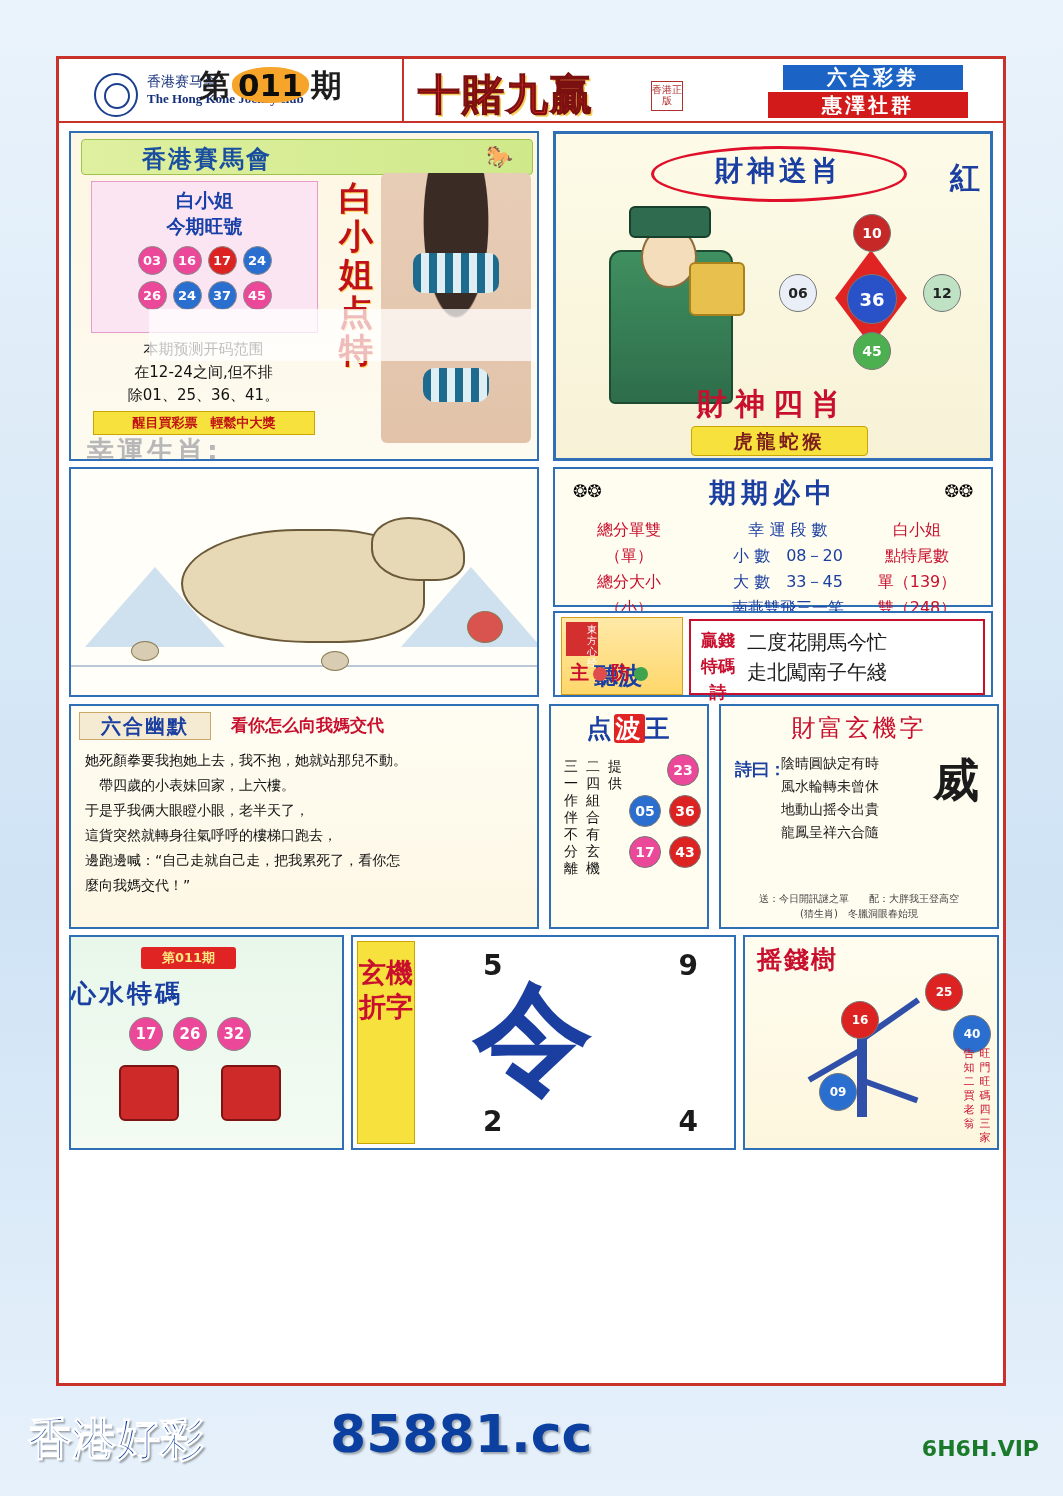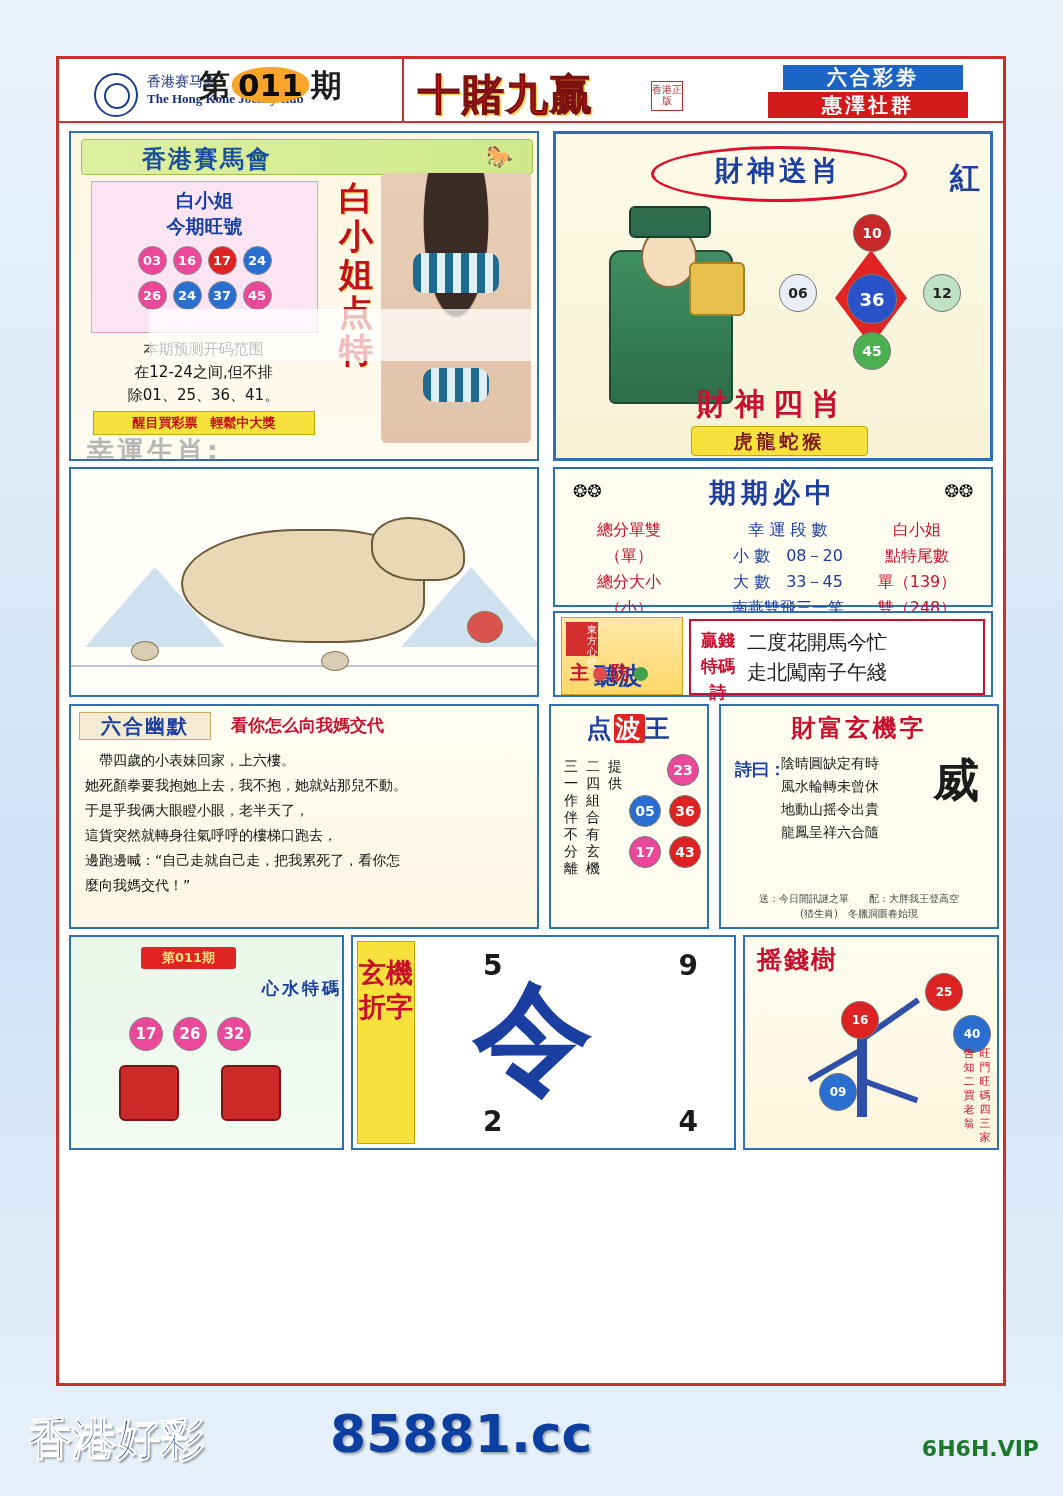--- a/index.html
+++ b/index.html
@@ -108,29 +108,29 @@
   .hm-sub{position:absolute;left:160px;top:8px;font-size:17px;color:#c8102e;font-weight:bold;}
   .hm-body{position:absolute;left:14px;top:42px;right:14px;font-size:14px;line-height:25px;color:#111;}
   #p-dianbo{left:490px;top:645px;width:160px;height:225px;border:2px solid #2f6fb5;background:#fffdf0;}
   .db-title{text-align:center;margin-top:6px;font-size:25px;font-weight:bold;color:#1b3fa0;letter-spacing:2px;}
   .db-title .hl{color:#fff;background:#e02424;padding:0 2px;border-radius:3px;}
   .db-v{position:absolute;top:52px;font-size:14px;color:#111;line-height:17px;width:16px;text-align:center;}
   .db-balls{position:absolute;left:78px;top:48px;width:76px;}
   .db-row{display:flex;gap:8px;margin-bottom:9px;}
   .db-ball{width:30px;height:30px;border-radius:50%;display:flex;align-items:center;justify-content:center;font-size:14px;font-weight:bold;color:#fff;border:1px solid #777;}
   #p-xuanji{left:660px;top:645px;width:280px;height:225px;border:2px solid #2f6fb5;background:#fffdf0;}
-  .xj-title{text-align:center;margin-top:6px;font-size:24px;font-weight:bold;color:#c8102e;letter-spacing:3px;}
+  .xj-title{text-align:center;margin-top:6px;font-size:24px;font-weight:normal;color:#c8102e;letter-spacing:3px;}
   .xj-left{position:absolute;left:14px;top:52px;font-size:17px;color:#1b3fa0;font-weight:bold;}
   .xj-poem{position:absolute;left:60px;top:46px;font-size:14px;line-height:23px;color:#1b1b1b;}
   .xj-big{position:absolute;right:18px;top:44px;font-size:46px;font-weight:bold;color:#1b1b1b;font-family:"DejaVu Serif",serif;}
   .xj-foot{position:absolute;left:12px;right:12px;bottom:6px;font-size:10px;color:#444;line-height:15px;text-align:center;}
   
   #p-xinshui{left:10px;top:876px;width:275px;height:215px;border:2px solid #2f6fb5;background:linear-gradient(180deg,#e9f7ea,#f3fbf3);}
   .xs-ribbon{position:absolute;left:70px;top:10px;width:95px;height:22px;background:#e02424;color:#ffe680;font-size:13px;font-weight:bold;text-align:center;line-height:22px;border-radius:3px;}
-  .xs-title{position:absolute;left:0;right:0;top:40px;text-align:right;font-size:17px;font-weight:bold;color:#1b3fa0;letter-spacing:3px;}
+  .xs-title{position:absolute;left:0;right:0;top:40px;text-align:left;font-size:25px;font-weight:bold;color:#1b3fa0;letter-spacing:3px;}
   .xs-balls{position:absolute;left:58px;top:80px;display:flex;gap:10px;}
   .dice{position:absolute;top:128px;width:56px;height:52px;background:#cf2a2a;border:2px solid #7d1414;border-radius:6px;}
   #p-zhezi{left:292px;top:876px;width:385px;height:215px;border:2px solid #2f6fb5;background:#fff;}
   .zz-band{position:absolute;left:4px;top:4px;width:58px;bottom:4px;background:#f7e13c;border:1px solid #c9a500;color:#c8102e;font-size:27px;font-weight:bold;text-align:center;padding-top:14px;box-sizing:border-box;line-height:34px;}
   .zz-big{position:absolute;left:120px;top:40px;font-size:120px;font-weight:bold;color:#1b3fa0;font-family:"DejaVu Serif",serif;line-height:120px;}
   .zz-n{position:absolute;font-size:28px;font-weight:bold;color:#1b1b1b;}
   #p-tree{left:684px;top:876px;width:256px;height:215px;border:2px solid #2f6fb5;background:linear-gradient(180deg,#fffdf0,#fdf6dd);}
   .tr-title{position:absolute;left:12px;top:6px;font-size:25px;font-weight:bold;color:#c8102e;letter-spacing:2px;}
   .tr-ball{position:absolute;width:36px;height:36px;border-radius:50%;display:flex;align-items:center;justify-content:center;font-size:12px;font-weight:bold;color:#fff;border:1px solid #777;}
   .trunk{position:absolute;left:112px;top:70px;width:10px;height:110px;background:#2f4fa8;}
@@ -276,22 +276,22 @@
         <div>二度花開馬今忙</div>
         <div>走北闖南子午綫</div>
       </div>
     </div>
   </div>
 
   <div class="panel" id="p-humor">
     <div class="hm-tag">六合幽默</div>
     <div class="hm-sub">看你怎么向我媽交代</div>
     <div class="hm-body">
+      <div>她死顏拳要我抱她上去，我不抱，她就站那兒不動。</div>
       <div>　帶四歲的小表妹回家，上六樓。</div>
-      <div>她死顏拳要我抱她上去，我不抱，她就站那兒不動。</div>
       <div>于是乎我俩大眼瞪小眼，老半天了，</div>
       <div>這貨突然就轉身往氣呼呼的樓梯口跑去，</div>
       <div>邊跑邊喊：“自己走就自己走，把我累死了，看你怎</div>
       <div>麼向我媽交代！”</div>
     </div>
   </div>
 
   <div class="panel" id="p-dianbo">
     <div class="db-title">
       <span>点</span><span class="hl">波</span><span>王</span>

